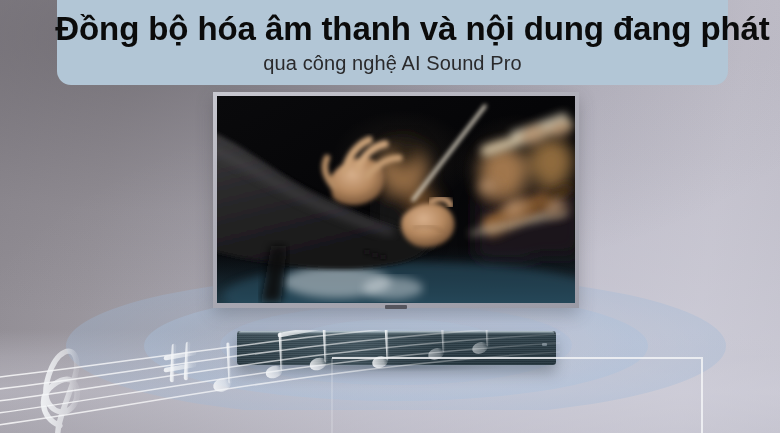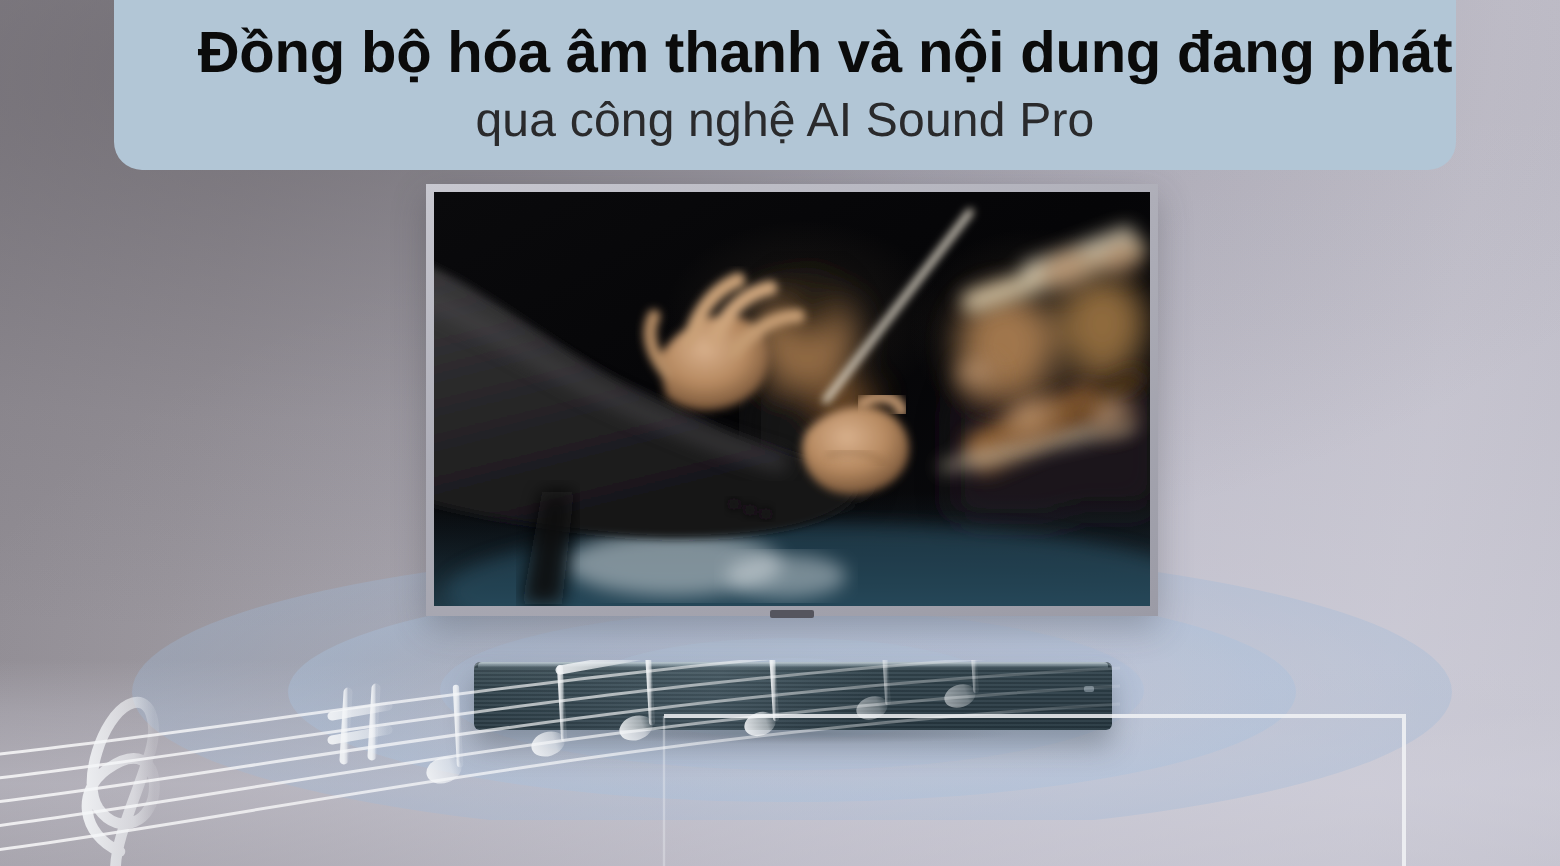--- a/index.html
+++ b/index.html
@@ -187,31 +187,31 @@
     background: #b2c6d6;
     border-radius: 14px;
     display: flex;
     flex-direction: column;
     align-items: center;
     justify-content: flex-end;
     padding-bottom: 10px;
     box-sizing: border-box;
   }
   .headline {
-    font-size: 29px;
+    font-size: 33px;
     font-weight: bold;
     color: #0b0b0b;
     letter-spacing: -0.1px;
     line-height: 1.12;
     white-space: nowrap;
     margin-left: 40px;
   }
   .subhead {
     margin-top: 4px;
-    font-size: 24px;
+    font-size: 20px;
     font-weight: 400;
     color: #2a2a2c;
     letter-spacing: 0.1px;
     line-height: 1.15;
     white-space: nowrap;
   }
 </style>
 </head>
 <body>
 

